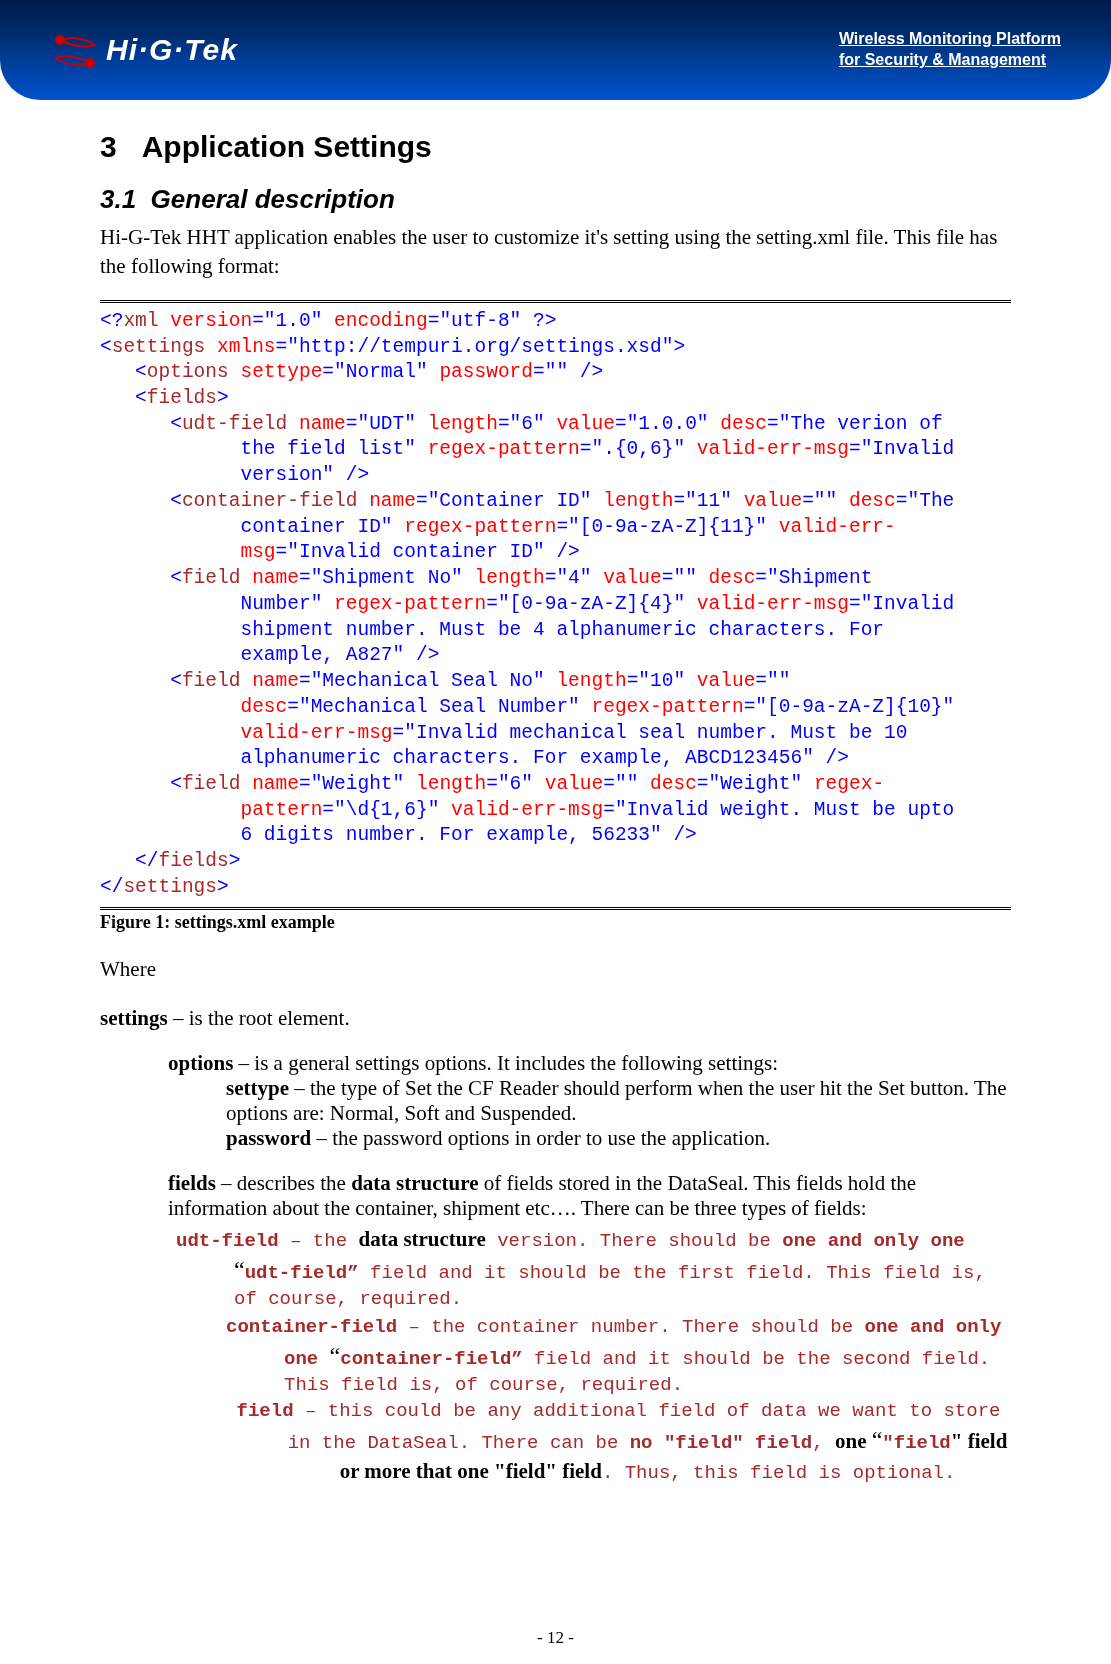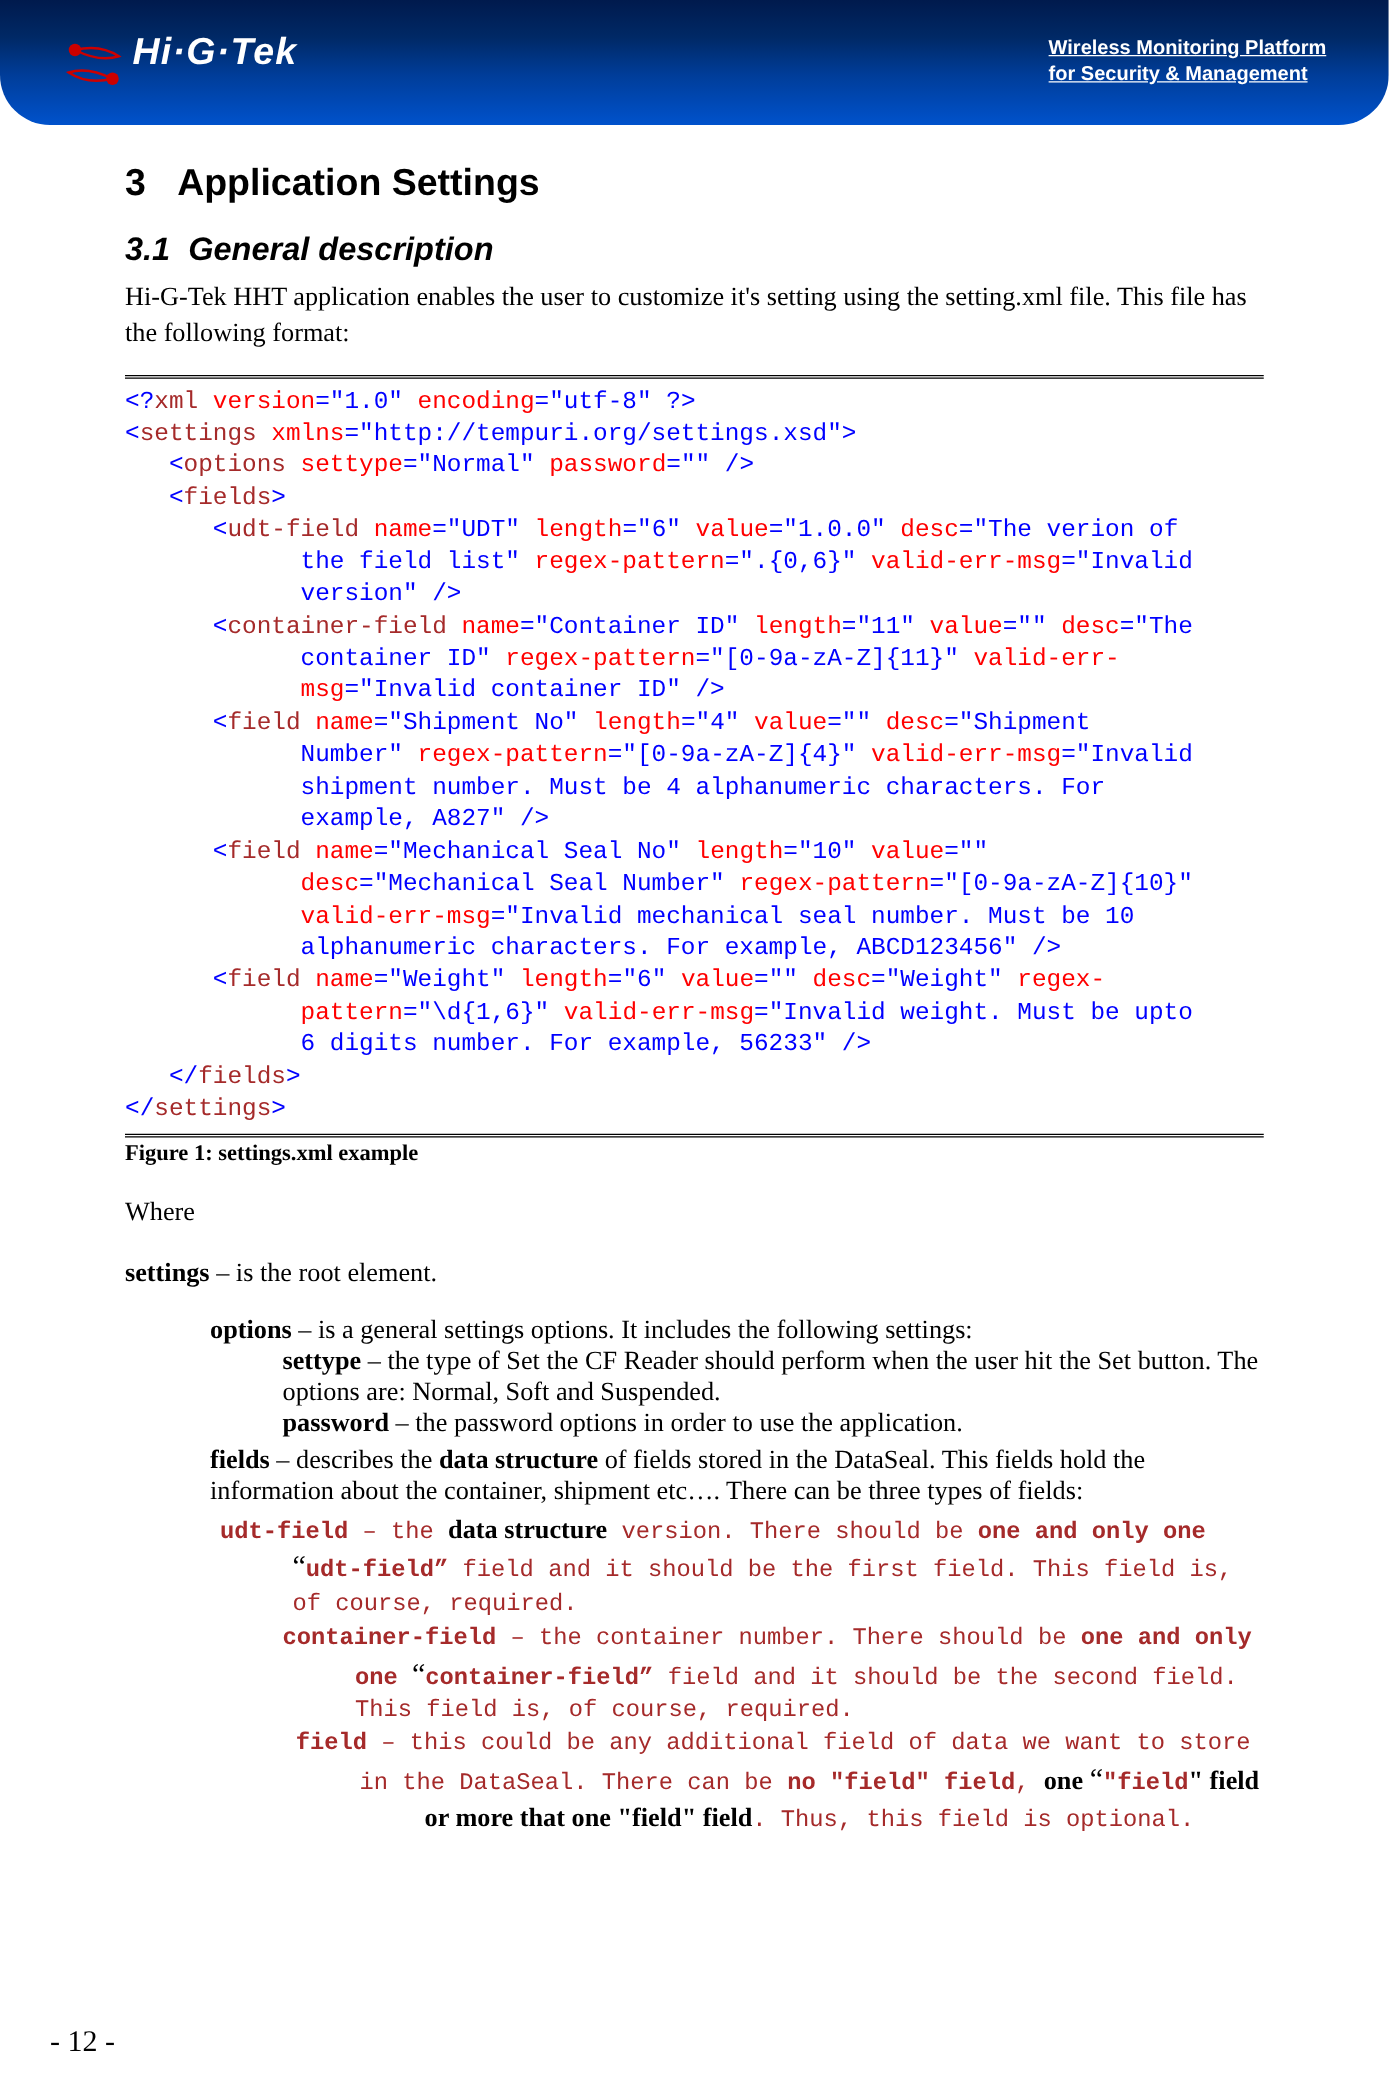--- a/index.html
+++ b/index.html
@@ -18,21 +18,21 @@
       background: linear-gradient(to bottom, #001a4d 0%, #002966 30%, #003d99 60%, #0052cc 100%);
       border-radius: 0 0 40px 40px;
       position: relative;
       display: flex;
       align-items: center;
       justify-content: space-between;
       padding: 0 50px;
     }
     .logo {
       display: flex;
-      align-items: flex-start;
+      align-items: center;
       gap: 6px;
     }
     .logo-icon {
       width: 50px;
       height: 50px;
       position: relative;
     }
     .logo-icon svg { width: 100%; height: 100%; }
     .logo-text {
       color: #fff;
@@ -85,39 +85,39 @@
     .code-block .brown { color: #a52a2a; margin-top: 28px; }
     .code-block .red { color: #ff0000; }
     .figure-caption {
       text-align: left;
       font-weight: bold;
       font-size: 18px;
       margin-bottom: 24px;
     }
     .where { margin-bottom: 24px; }
     .def-root { margin-bottom: 20px; }
-    .def-indent1 { margin-left: 68px; margin-bottom: 4px; }
+    .def-indent1 { margin-left: 68px; margin-bottom: 20px; }
     .def-root b, .def-indent1 b, .def-indent2 b, .mono-brown b { font-weight: bold; }
     .mono-brown {
       font-family: 'Courier New', monospace;
       color: #a52a2a;
       font-size: 19px;
       line-height: 1.35;
     }
     .mono-brown .black-serif {
       font-family: 'Times New Roman', serif;
       color: #000;
       font-size: 21px;
     }
     .page-num {
       position: absolute;
       bottom: 16px;
       width: 100%;
-      font-size: 24px;
-      padding-left: 40px;
+      text-align: center;
+      font-size: 17px;
     }
   </style>
 </head>
 <body>
 
 <div class="header">
   <div class="logo">
     <div class="logo-icon">
       <svg viewBox="0 0 50 50">
         <circle cx="10" cy="15" r="5" fill="#cc0000"></circle>

